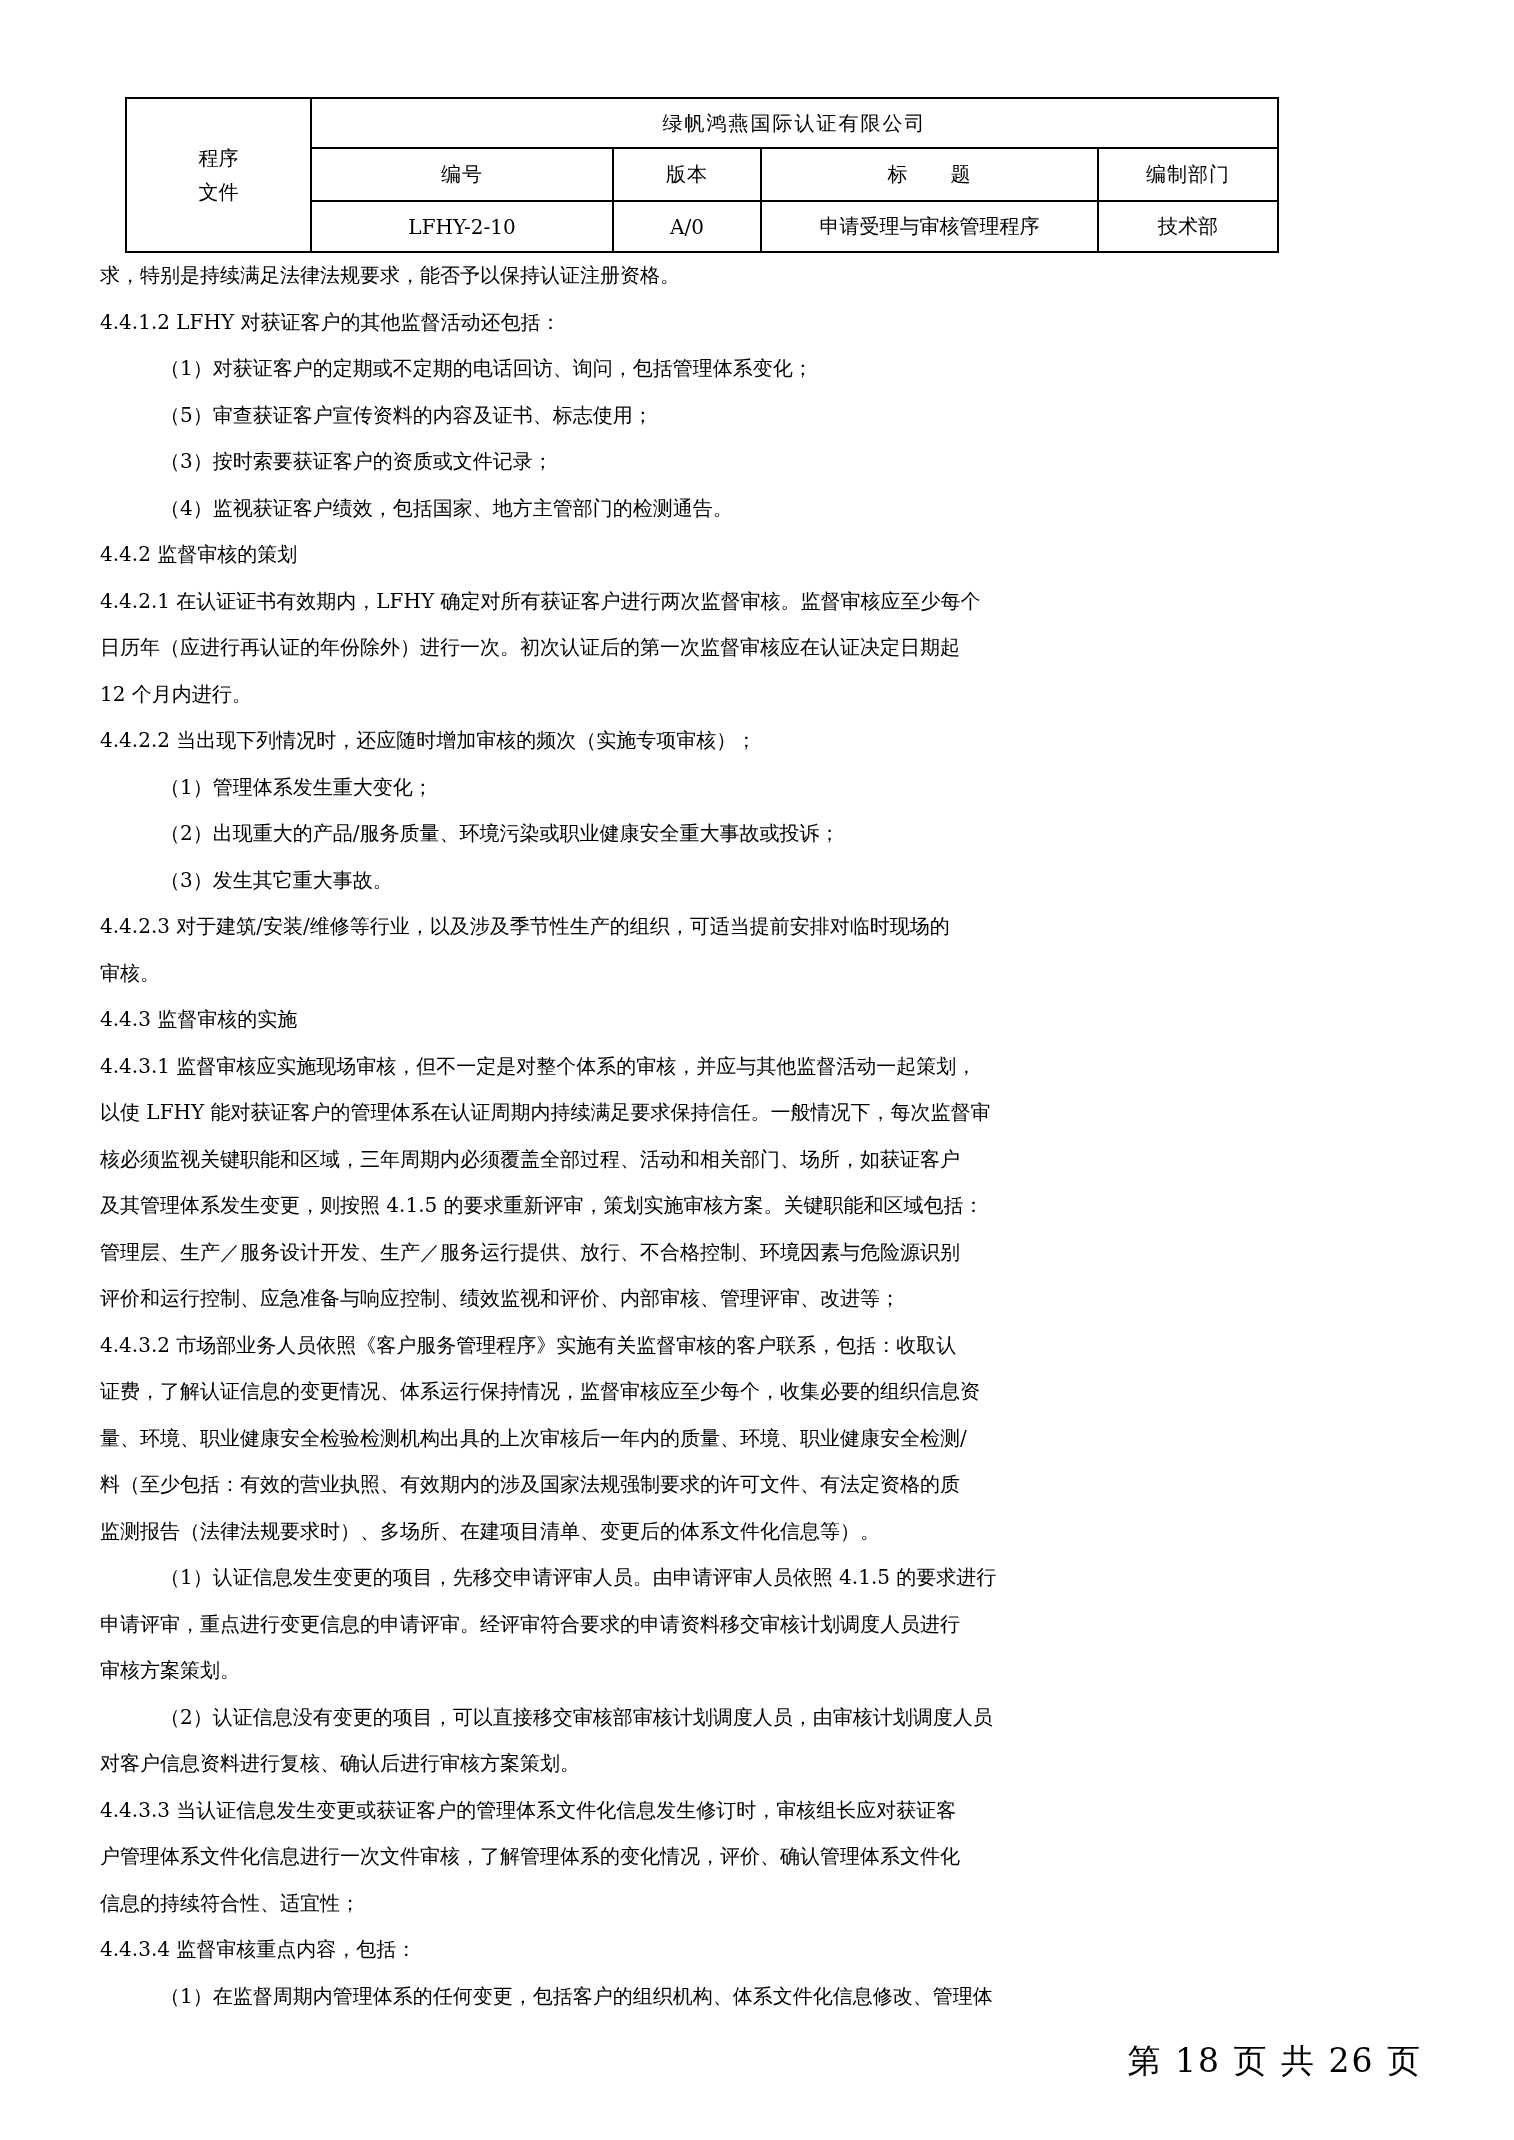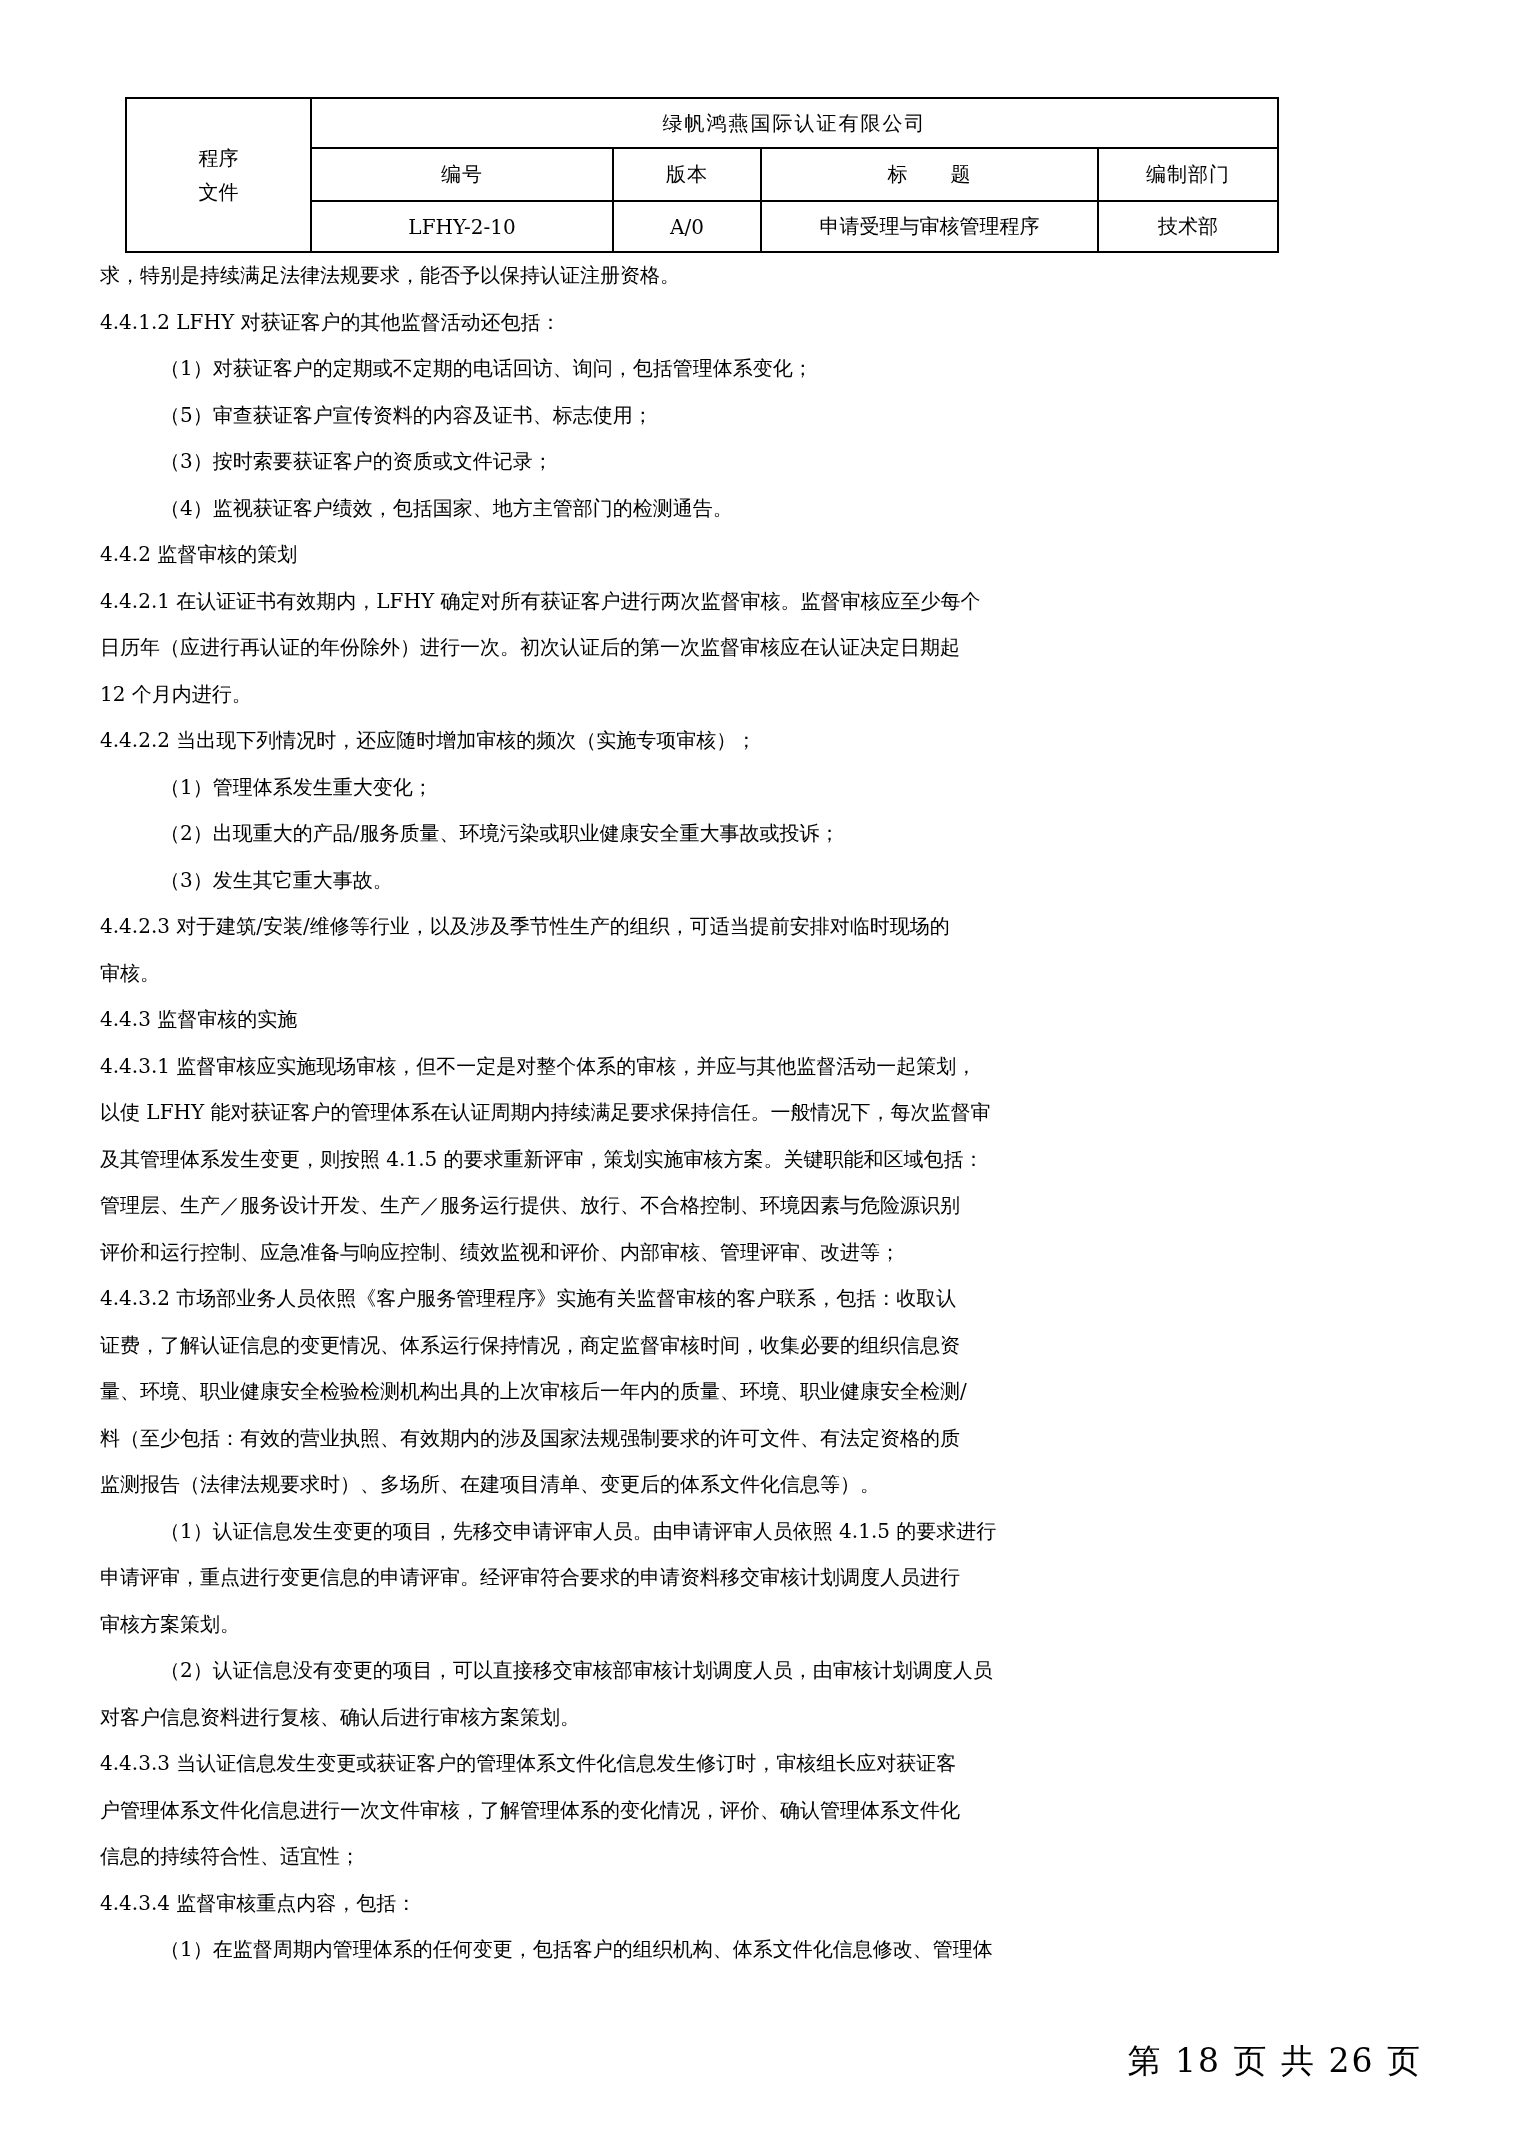--- a/index.html
+++ b/index.html
@@ -107,25 +107,26 @@
       <div class="line">12 个月内进行。</div>
       <div class="line">4.4.2.2 当出现下列情况时，还应随时增加审核的频次（实施专项审核）；</div>
       <div class="line indent">（1）管理体系发生重大变化；</div>
       <div class="line indent">（2）出现重大的产品/服务质量、环境污染或职业健康安全重大事故或投诉；</div>
       <div class="line indent">（3）发生其它重大事故。</div>
       <div class="line">4.4.2.3 对于建筑/安装/维修等行业，以及涉及季节性生产的组织，可适当提前安排对临时现场的</div>
       <div class="line">审核。</div>
       <div class="line">4.4.3 监督审核的实施</div>
       <div class="line">4.4.3.1 监督审核应实施现场审核，但不一定是对整个体系的审核，并应与其他监督活动一起策划，</div>
       <div class="line">以使 LFHY 能对获证客户的管理体系在认证周期内持续满足要求保持信任。一般情况下，每次监督审</div>
+      <div class="line">核必须监视关键职能和区域，三年周期内必须覆盖全部过程、活动和相关部门、场所，如获证客户</div>
       <div class="line">及其管理体系发生变更，则按照 4.1.5 的要求重新评审，策划实施审核方案。关键职能和区域包括：</div>
       <div class="line">管理层、生产／服务设计开发、生产／服务运行提供、放行、不合格控制、环境因素与危险源识别</div>
       <div class="line">评价和运行控制、应急准备与响应控制、绩效监视和评价、内部审核、管理评审、改进等；</div>
       <div class="line">4.4.3.2 市场部业务人员依照《客户服务管理程序》实施有关监督审核的客户联系，包括：收取认</div>
-      <div class="line">证费，了解认证信息的变更情况、体系运行保持情况，商定监督审核时间，收集必要的组织信息资</div>
+      <div class="line">证费，了解认证信息的变更情况、体系运行保持情况，监督审核应至少每个，收集必要的组织信息资</div>
       <div class="line">量、环境、职业健康安全检验检测机构出具的上次审核后一年内的质量、环境、职业健康安全检测/</div>
       <div class="line">料（至少包括：有效的营业执照、有效期内的涉及国家法规强制要求的许可文件、有法定资格的质</div>
       <div class="line">监测报告（法律法规要求时）、多场所、在建项目清单、变更后的体系文件化信息等）。</div>
       <div class="line indent">（1）认证信息发生变更的项目，先移交申请评审人员。由申请评审人员依照 4.1.5 的要求进行</div>
       <div class="line">申请评审，重点进行变更信息的申请评审。经评审符合要求的申请资料移交审核计划调度人员进行</div>
       <div class="line">审核方案策划。</div>
       <div class="line indent">（2）认证信息没有变更的项目，可以直接移交审核部审核计划调度人员，由审核计划调度人员</div>
       <div class="line">对客户信息资料进行复核、确认后进行审核方案策划。</div>
       <div class="line">4.4.3.3 当认证信息发生变更或获证客户的管理体系文件化信息发生修订时，审核组长应对获证客</div>
       <div class="line">户管理体系文件化信息进行一次文件审核，了解管理体系的变化情况，评价、确认管理体系文件化</div>

